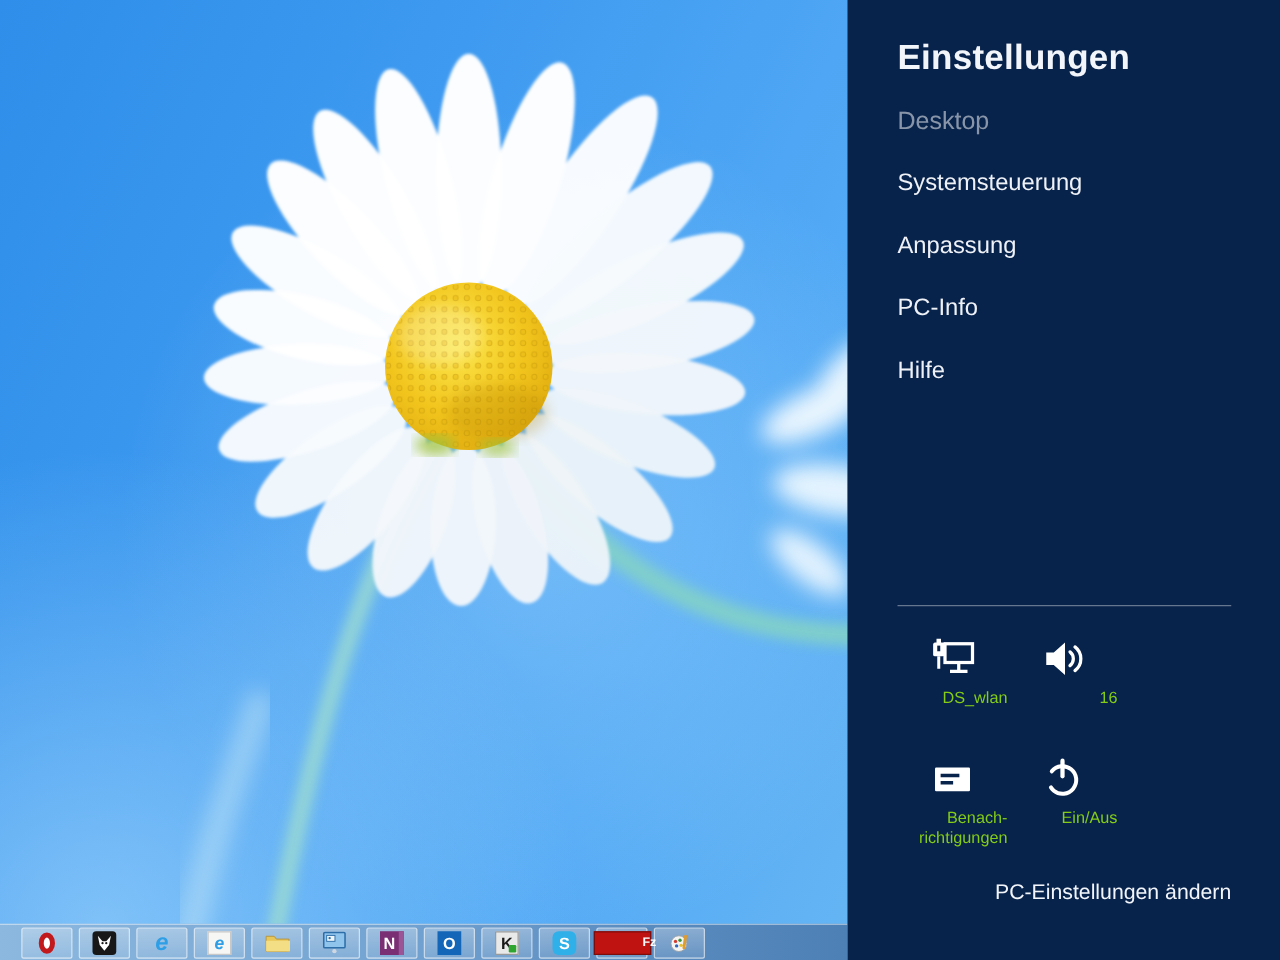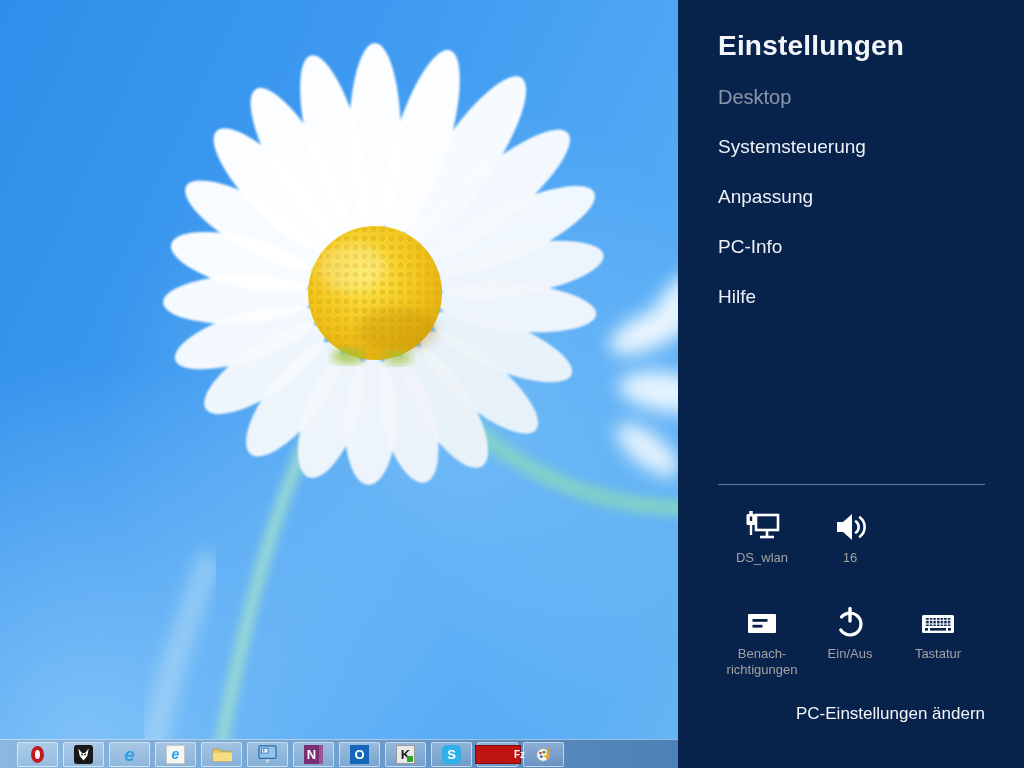--- a/index.html
+++ b/index.html
@@ -46,21 +46,21 @@
   .charm {
     position:absolute; top:0; right:0; width:346px; height:768px;
     background:#07224b; color:#fff; z-index:10;
   }
   .charm-title { position:absolute; left:40px; top:30px; font-size:28px; font-weight:700; letter-spacing:0.2px; color:#f2f5fa; }
   .charm-context { position:absolute; left:40px; top:86px; font-size:20px; color:rgba(255,255,255,0.52); }
   .charm-item { position:absolute; left:40px; font-size:19px; color:#eef1f6; cursor:pointer; }
   .divider { position:absolute; left:40px; top:484px; width:267px; height:1px; background:rgba(255,255,255,0.38); }
   .tile { position:absolute; width:88px; text-align:center; cursor:pointer; }
   .tile .ticon { height:44px; display:flex; align-items:flex-end; justify-content:center; }
-  .tile .tlabel { margin-top:6px; font-size:13px; line-height:16px; color:#a3a3a3; }
+  .tile .tlabel { margin-top:6px; font-size:13px; line-height:16px; color:#84cc16;text-align:right; }
   .footer-link { position:absolute; top:704px; right:39px; font-size:17px; color:#f2f5fa; cursor:pointer; }
 </style>
 </head>
 <body>
 
 <div class="stage">
 
   <div class="desktop">
     <svg class="wallpaper-svg" width="678" height="739" viewBox="0 0 678 739">
       <defs>
@@ -267,34 +267,17 @@
       <div class="ticon">
         <svg width="36" height="34" viewBox="0 0 36 34">
           <rect x="4" y="8" width="28" height="19" rx="1" fill="#fff"></rect>
           <rect x="8.5" y="13" width="15" height="2.8" fill="#07224b"></rect>
           <rect x="8.5" y="18.8" width="10" height="2.8" fill="#07224b"></rect>
         </svg>
       </div>
       <div class="tlabel">Benach-richtigungen</div>
     </div>
 
-    <div class="tile" style="left:216px; top:596px">
-      <div class="ticon">
-        <svg width="38" height="34" viewBox="0 0 38 34">
-          <defs>
-            <pattern id="keys" width="3.6" height="3.7" patternUnits="userSpaceOnUse">
-              <rect width="2.5" height="2.6" fill="#07224b"></rect>
-            </pattern>
-          </defs>
-          <rect x="3" y="9" width="32" height="18" rx="1.5" fill="#fff"></rect>
-          <rect x="6" y="12" width="26" height="8" fill="url(#keys)"></rect>
-          <rect x="11" y="22" width="16" height="2.6" fill="#07224b"></rect>
-          <rect x="6" y="22" width="3" height="2.6" fill="#07224b"></rect>
-          <rect x="29" y="22" width="3" height="2.6" fill="#07224b"></rect>
-        </svg>
-      </div>
-      <div class="tlabel">Tastatur</div>
-    </div>
 
     <div class="footer-link">PC-Einstellungen ändern</div>
   </div>
 
 </div>
 
 </body></html>

